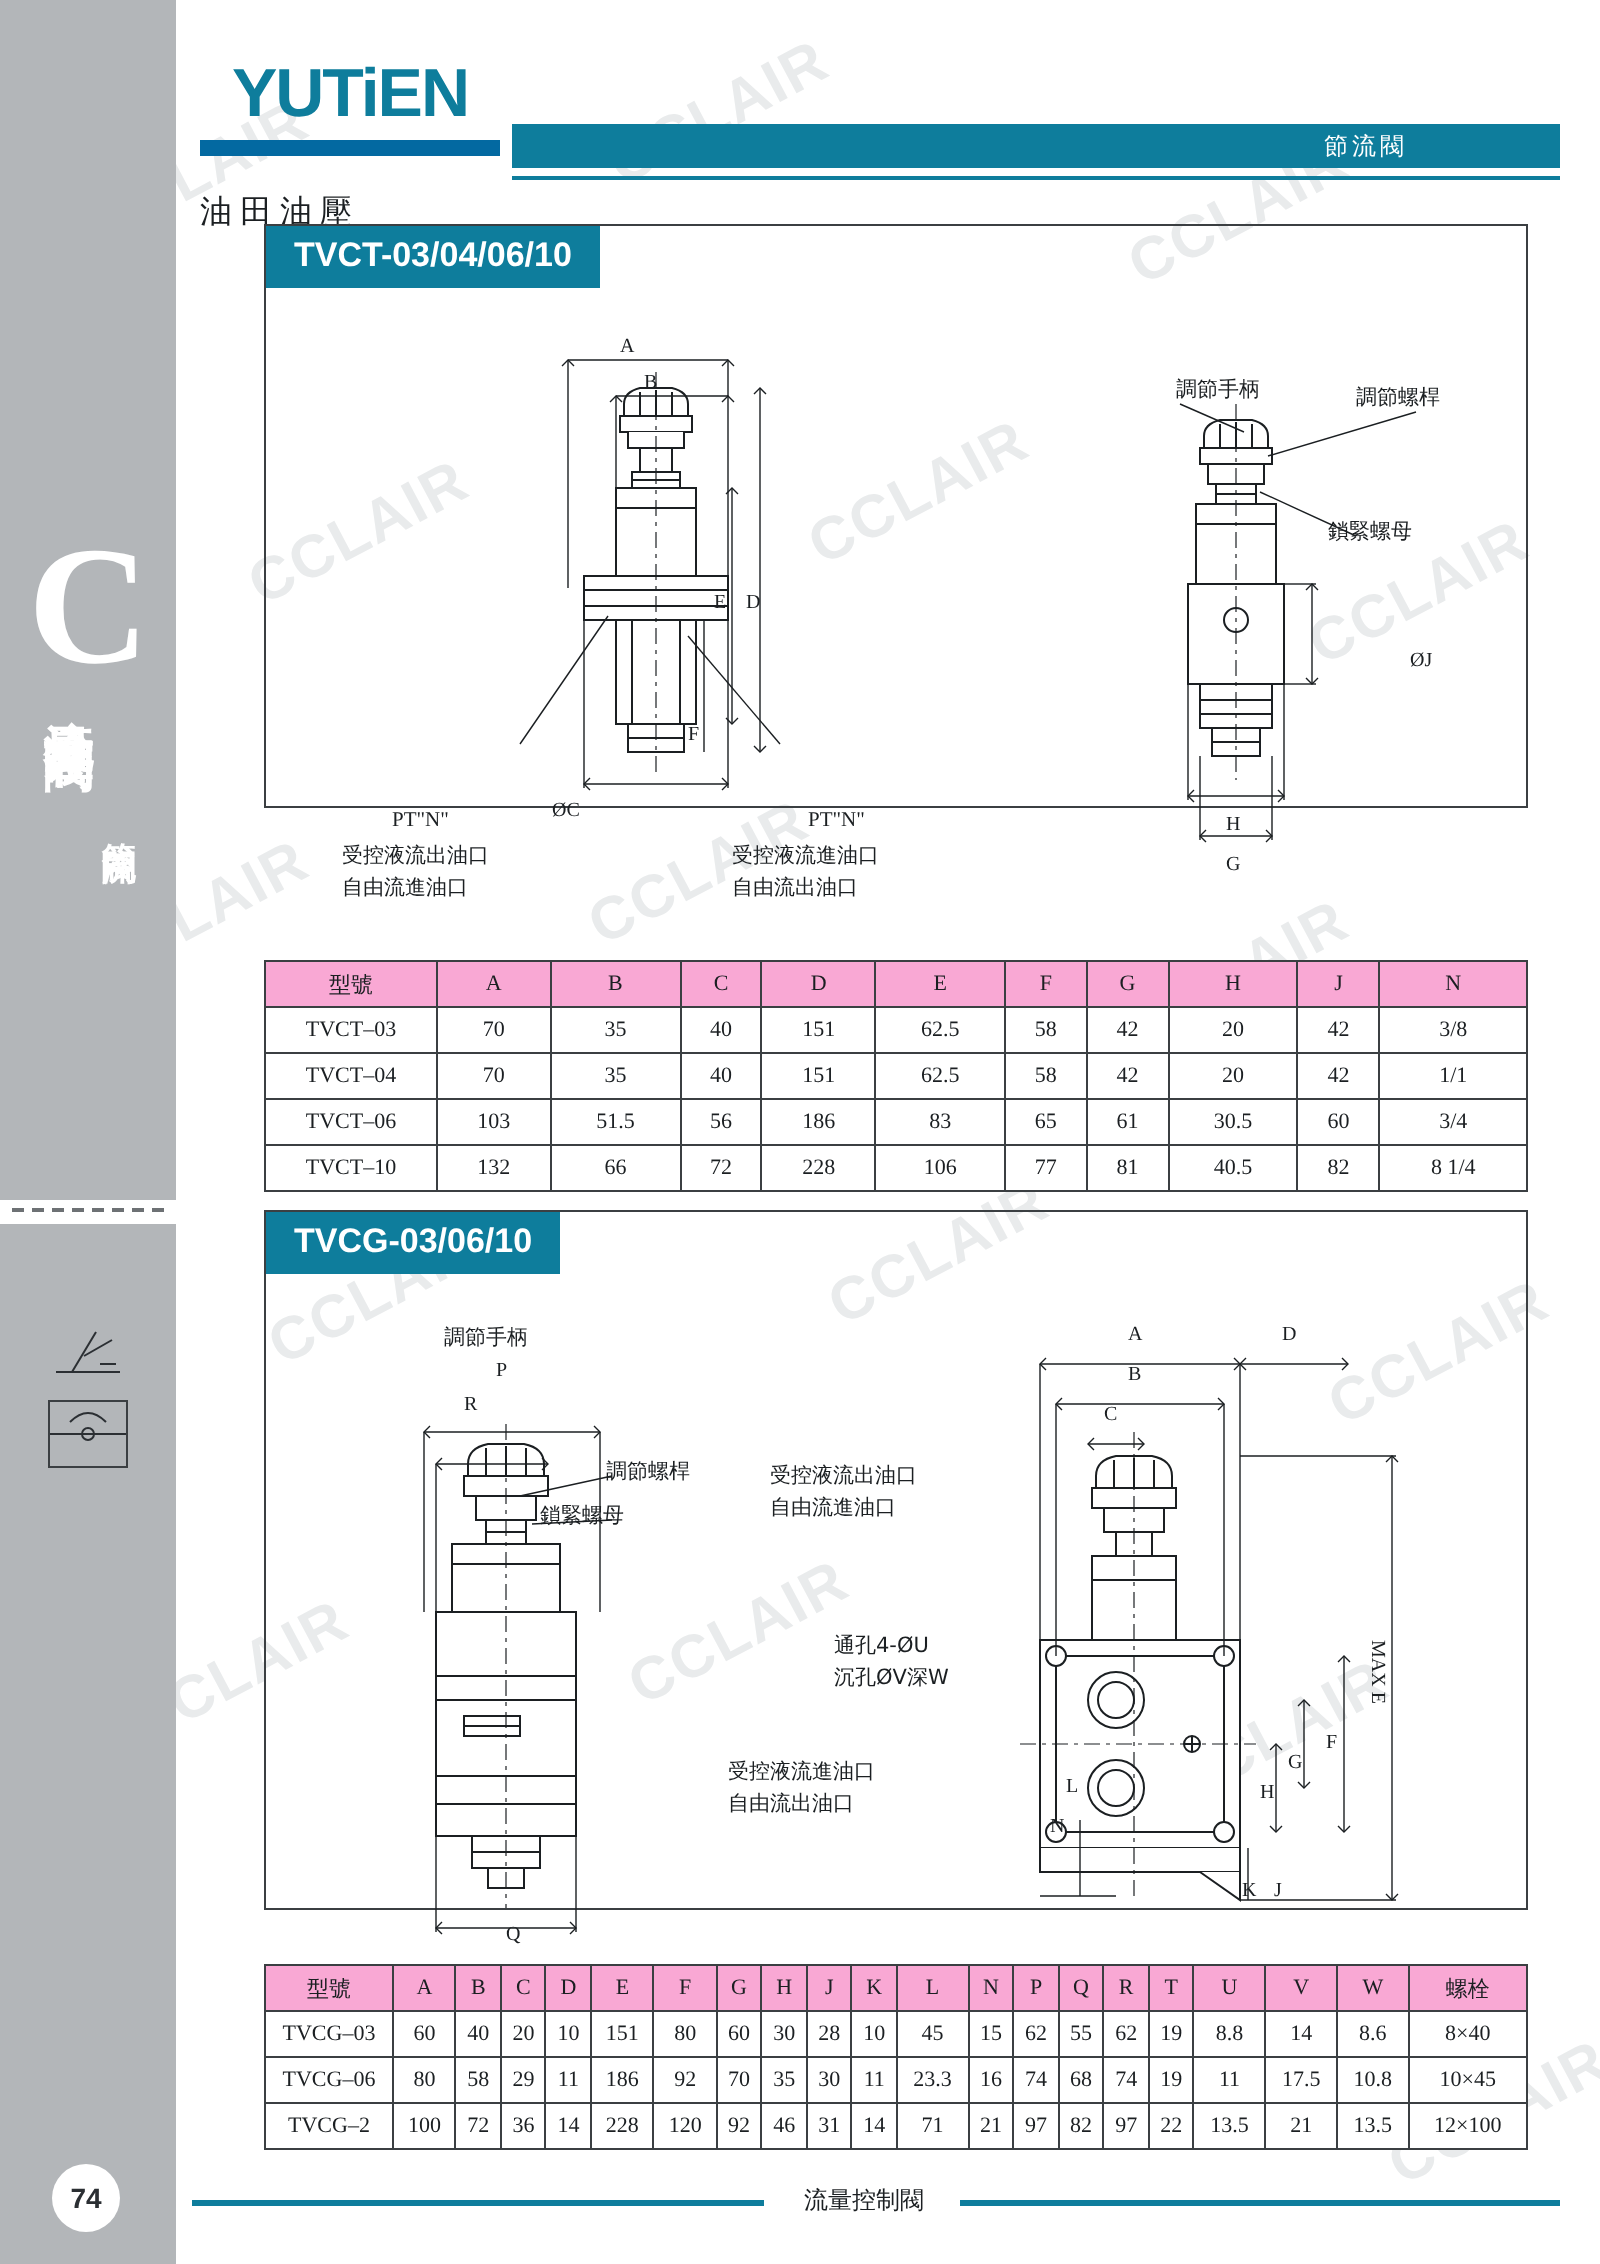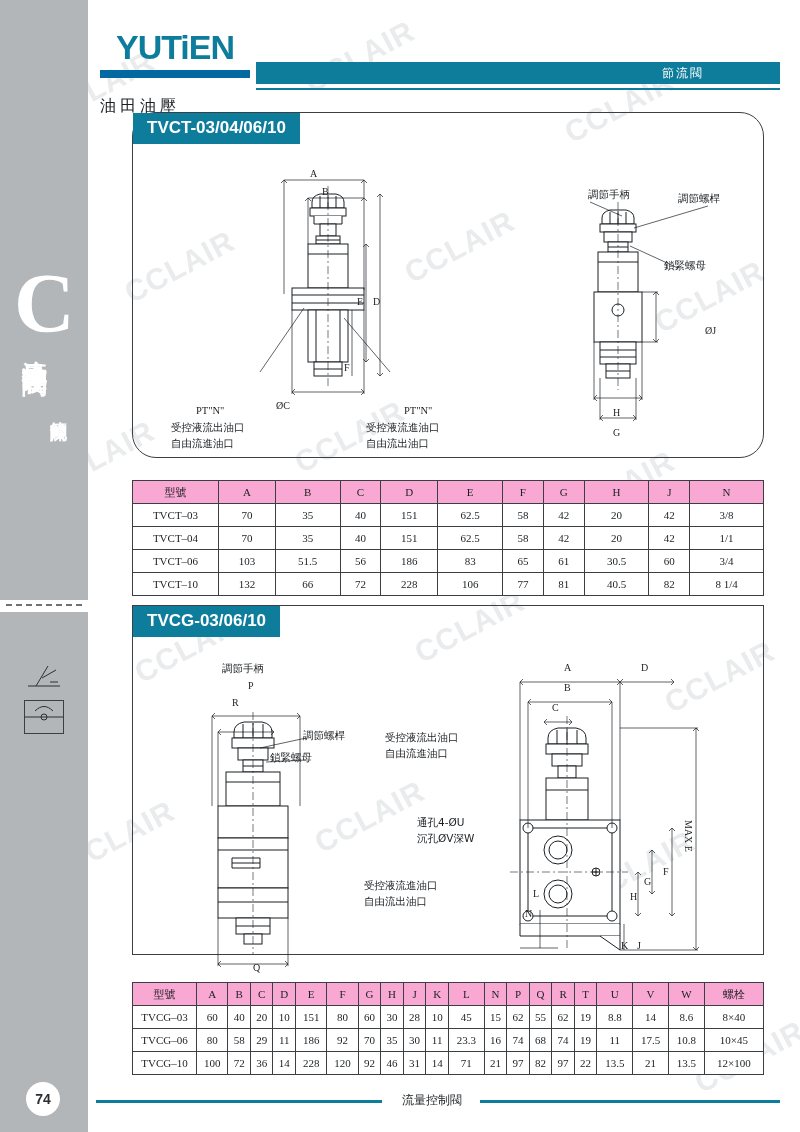--- a/index.html
+++ b/index.html
@@ -113,21 +113,21 @@
   #footer-text {
     position:absolute; left:382px; top:1092px; width:100px;
     text-align:center; font-size:12px; color:#1b1f22;
     font-family:"DejaVu Sans", sans-serif; z-index:3;
   }
   
   .panel {
     position:absolute; left:132px; border:1px solid #3b3f42;
     background:transparent; z-index:3;
   }
-  #panel1 { top:112px; width:632px; height:346px;border-radius:24px; }
+  #panel1 { top:112px; width:632px; height:292px; }
   #panel2 { top:605px; width:632px; height:350px; }
   .panel-title {
     position:absolute; left:0; top:0;
     background:#0e7d9c; color:#ffffff;
     font-size:17px; font-weight:bold;
     padding:5px 14px 6px 14px;
     font-family:"Liberation Sans", sans-serif;
   }
   
   table.spec {
@@ -664,21 +664,21 @@
       <td>74</td>
       <td>68</td>
       <td>74</td>
       <td>19</td>
       <td>11</td>
       <td>17.5</td>
       <td>10.8</td>
       <td>10×45</td>
     </tr>
     <tr>
-      <td>TVCG–10</td>
+      <td>TVCG–2</td>
       <td>100</td>
       <td>72</td>
       <td>36</td>
       <td>14</td>
       <td>228</td>
       <td>120</td>
       <td>92</td>
       <td>46</td>
       <td>31</td>
       <td>14</td>

